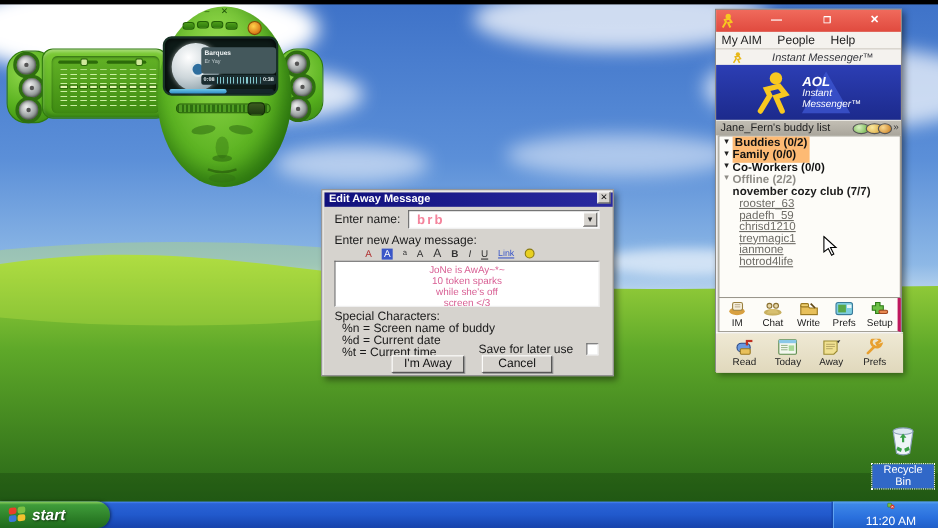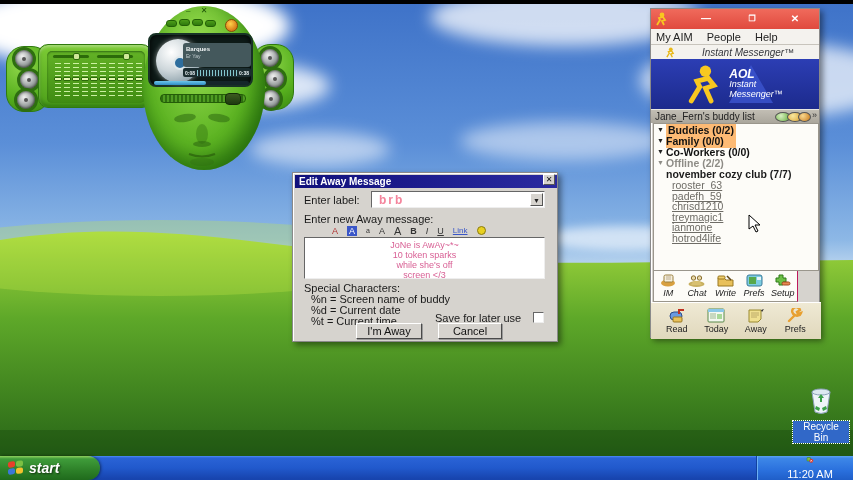--- a/index.html
+++ b/index.html
@@ -65,21 +65,21 @@
   .aim-buddybar { position:absolute; left:0; top:100px; width:100%; height:14px; background:linear-gradient(180deg,#c2beb4,#aaa69c); border-top:1px solid #e8e6e0; display:flex; align-items:center; font-size:10px; color:#222; padding-left:4px; }
   .oval { position:absolute; border-radius:50%; border:1px solid #555; }
   .buddy-chevron { position:absolute; right:2px; top:0; font-size:9px; color:#333; }
   .aim-list { position:absolute; left:2px; top:114px; width:166px; height:148px; background:#fdfcf8; border:1px solid #9a968c; overflow:hidden; font-size:10.5px; }
   .grp-row { display:flex; align-items:center; height:11px; padding-left:3px; font-weight:bold; color:#111; }
   .grp-row .arrow { font-size:7px; width:9px; color:#222; }
   .grp-label.sel { background:#fdba74; padding:12px 2px; }
   .grp-row.offline, .grp-row.offline .arrow { color:#8e8c86; }
   .buddy-head { height:11px; padding-left:12px; font-weight:bold; color:#1c1c1c; }
   .buddy-row { height:10.5px; padding-left:18px; color:#6e6c66;text-decoration:underline; }
-  .aim-tools1 { position:absolute; left:2px; top:262px; width:145px; height:31px; background:#fdfcf8; border-left:1px solid #9a968c; border-right:1px solid #be185d; border-bottom:1px solid #9a968c; display:flex;font-style:italic; }
+  .aim-tools1 { position:absolute; left:2px; top:262px; width:166px; height:31px; background:#fdfcf8; border-left:1px solid #9a968c; border-right:3px solid #be185d; border-bottom:1px solid #9a968c; display:flex; }
   .aim-tools2 { position:absolute; left:0; top:293px; width:170px; height:37px; background:linear-gradient(180deg,#efe9d4,#e0d8bc); border-top:1px solid #fff; display:flex; justify-content:space-around; padding:0 6px; }
   .tool { flex:1; display:flex; flex-direction:column; align-items:center; justify-content:center; font-size:9px; color:#222; gap:1px; }
   .tool svg { display:block; }
 
   
   .dlg { left:292px; top:172px; width:266px; height:170px; z-index:9; font-size:11px; color:#1a1a1a; }
   .dlg-title { position:absolute; left:2px; top:2px; width:262px; height:13px; background:linear-gradient(90deg,#10107c,#2a2aa0); color:#fff; font-weight:bold; font-size:10px; display:flex; align-items:center; padding-left:4px; }
   .dlg-close { position:absolute; right:2px; top:1px; width:12px; height:11px; background:#d6d3ce; border:1px solid; border-color:#fff #555 #555 #fff; font-size:8px; line-height:10px; text-align:center; color:#111; }
   .dlg-label { position:absolute; }
   .combo { position:absolute; left:78px; top:18px; width:174px; height:17px; background:#fff; border:1px solid; border-color:#666 #eee #eee #666; }
@@ -226,21 +226,21 @@
       <path d="M46,148 Q59,153 72,148" stroke="#2a5e0c" stroke-width="2" fill="none" opacity="0.7"></path>
       <ellipse cx="59" cy="156" rx="12" ry="4" fill="#2e6a10" opacity="0.35"></ellipse>
     </svg>
   </div>
 
   <div class="win dlg">
     <div class="dlg-title">
       <span>Edit Away Message</span>
     </div>
     <div class="dlg-close">✕</div>
-    <div class="dlg-label" style="left:11px;top:21px;">Enter label:</div>
+    <div class="dlg-label" style="left:11px;top:21px;">Enter name:</div>
     <div class="combo">
       <span class="combo-val">brb</span>
       <span class="combo-arrow">▼</span>
     </div>
     <div class="dlg-label" style="left:11px;top:40px;">Enter new Away message:</div>
     <div class="fmtbar">
       <span class="fmt" style="color:#b03030;">A</span>
       <span class="fmt selbg">A</span>
       <span class="fmt" style="font-size:7px;">a</span>
       <span class="fmt">A</span>

